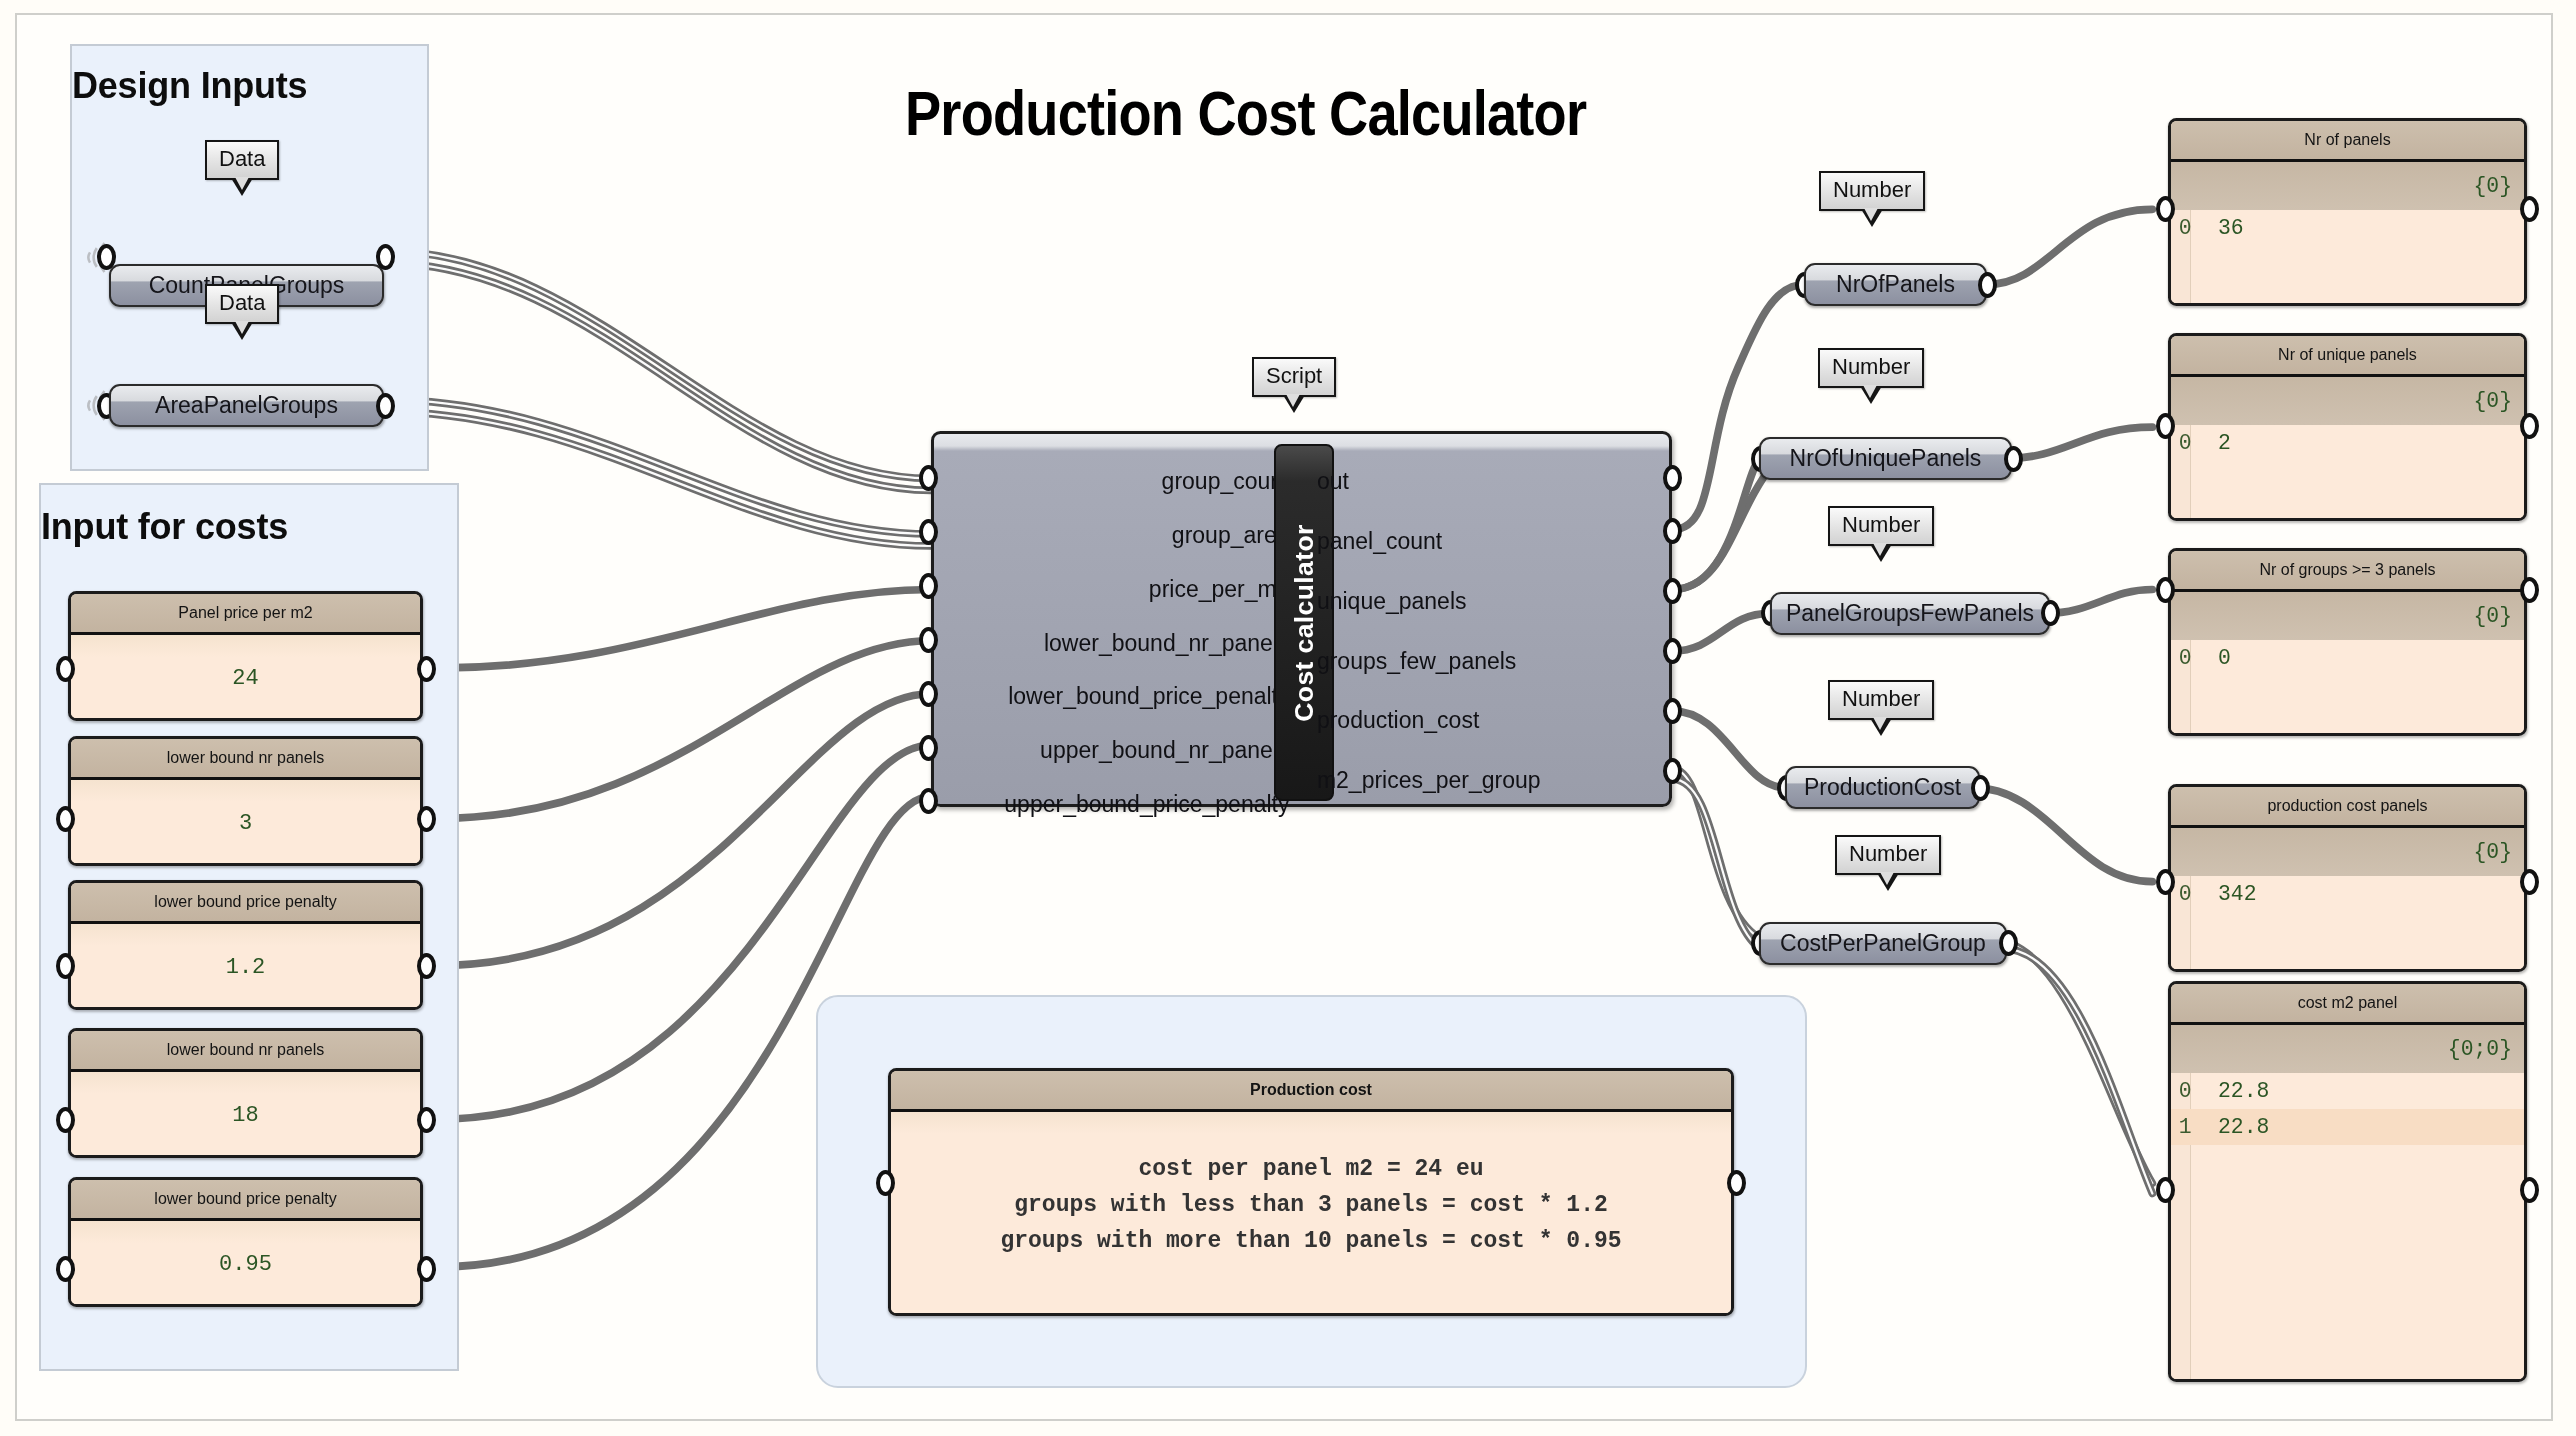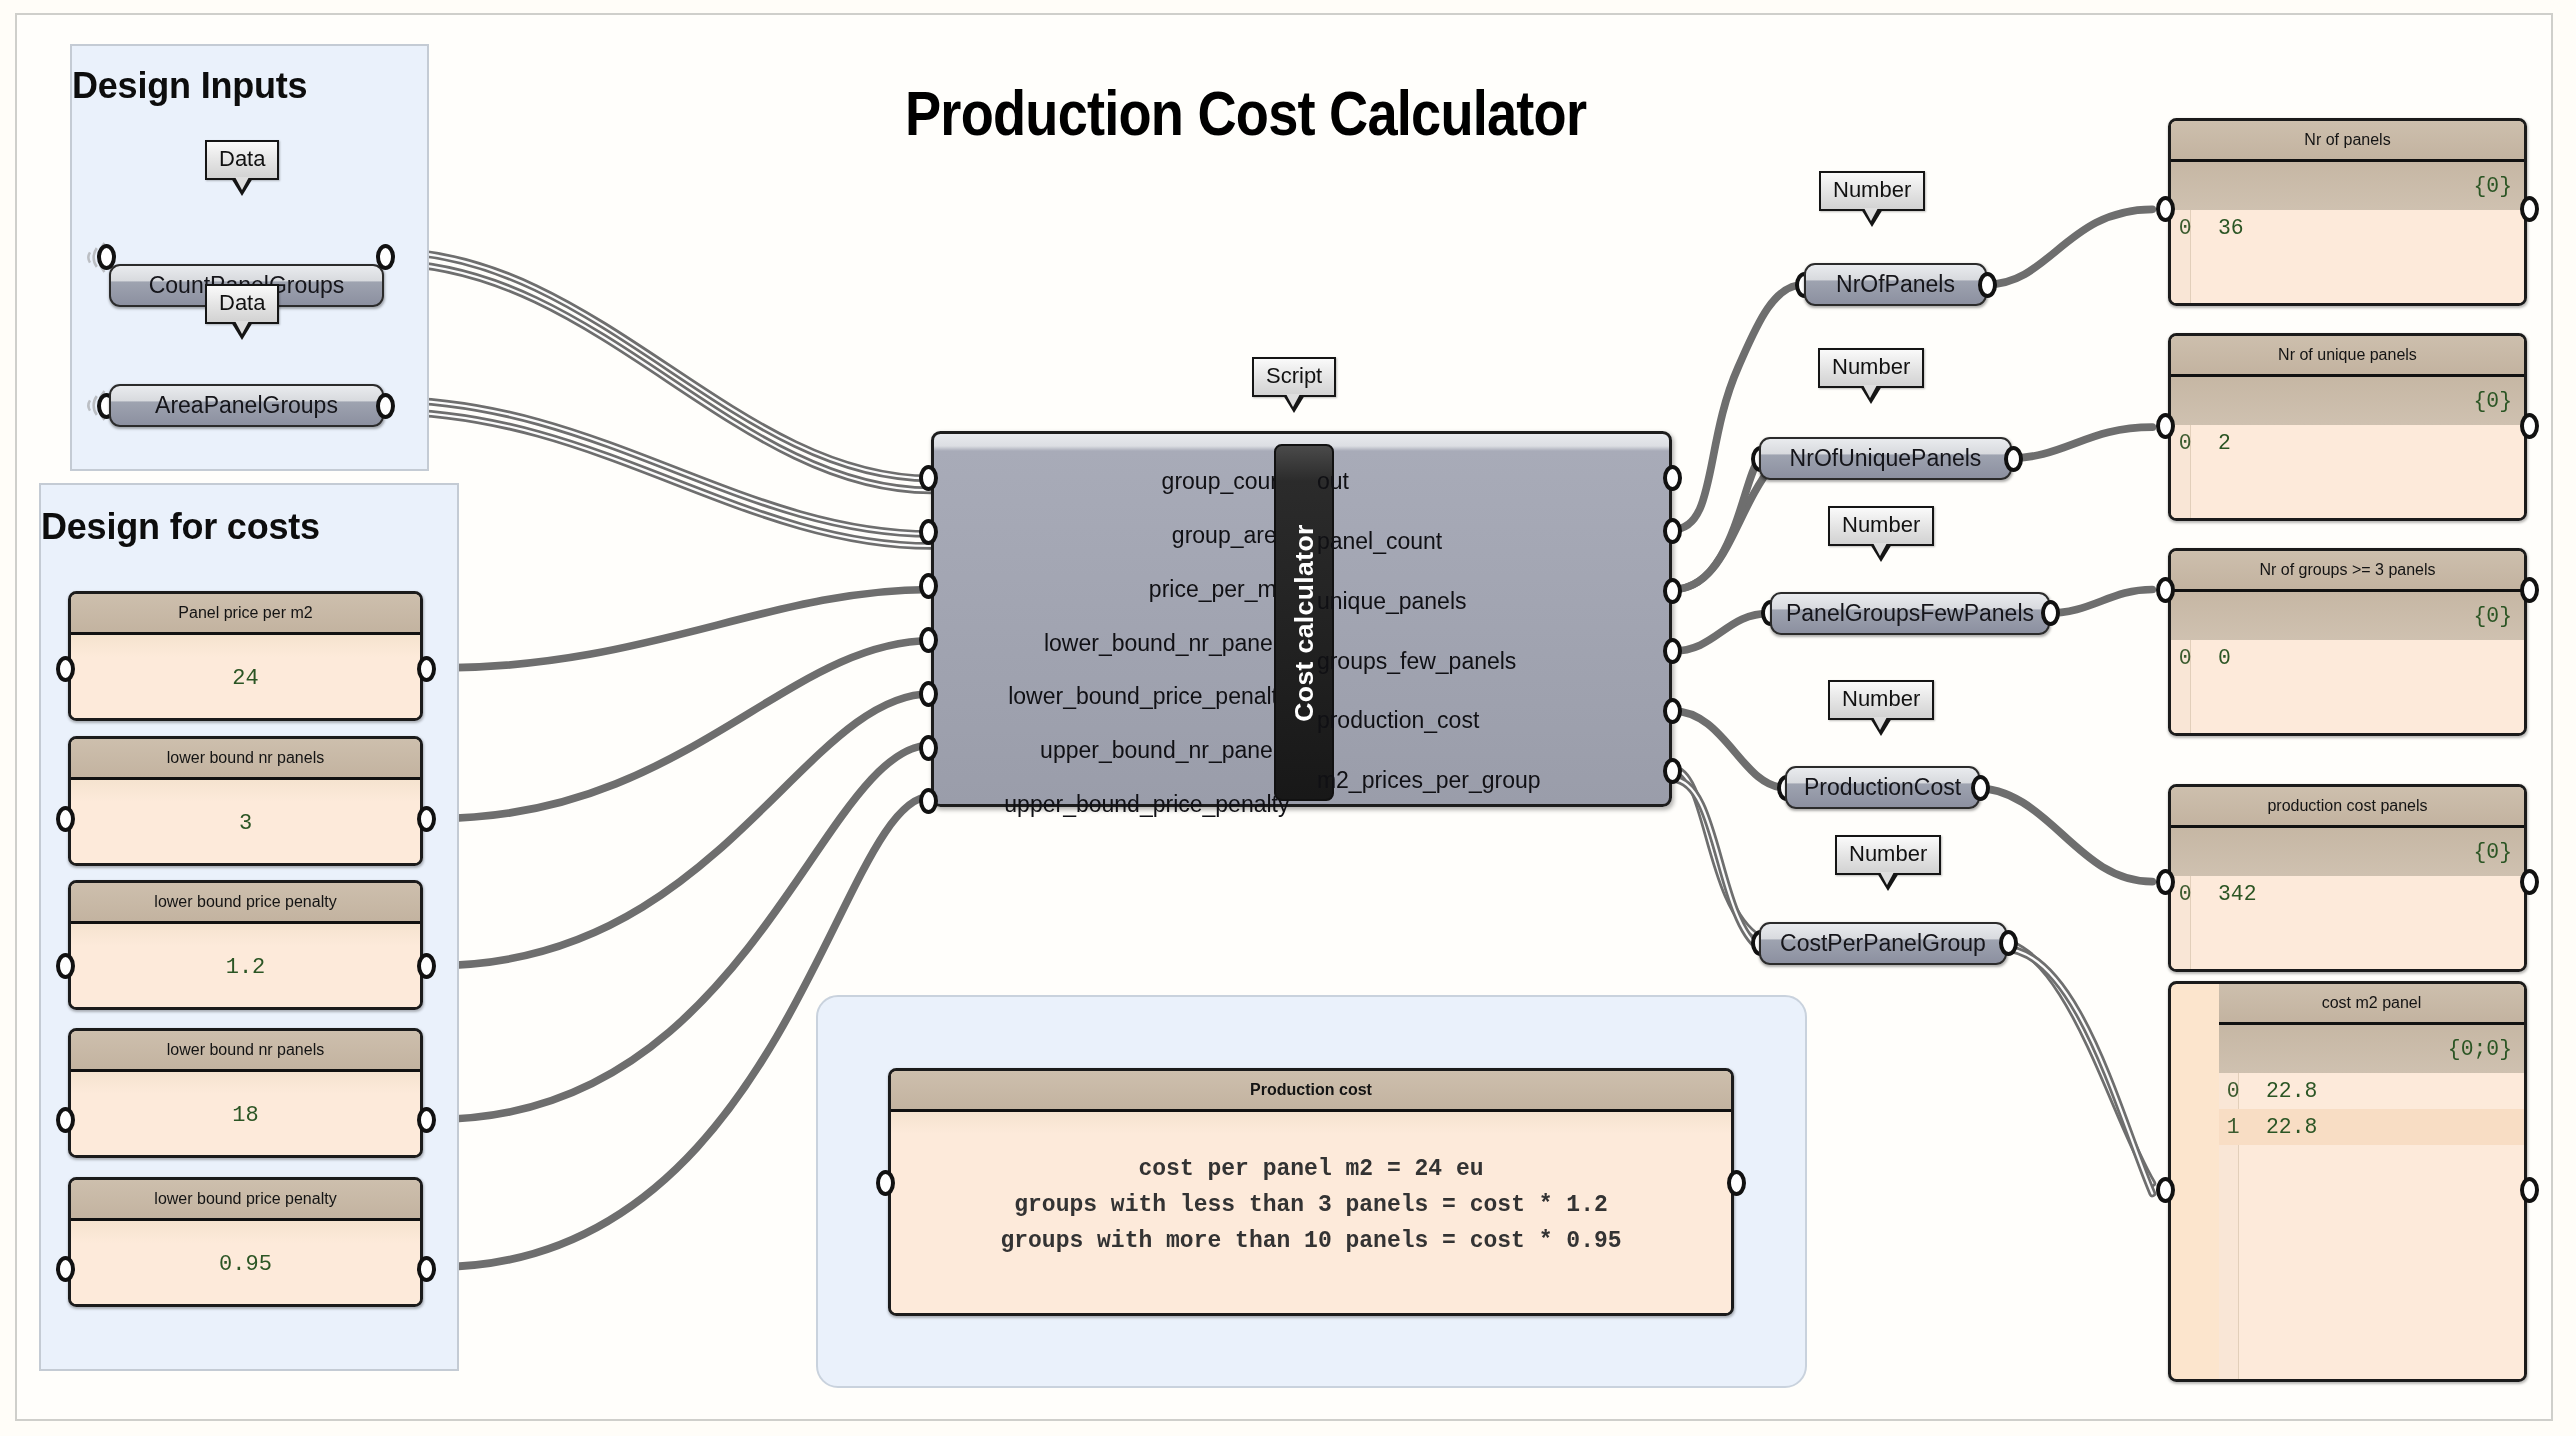--- a/index.html
+++ b/index.html
@@ -197,21 +197,21 @@
       <path d="M27,25 A11,11 0 0 0 27,37"></path>
     </g>
   </svg>
   <div class="grip" style="left:97px;top:393px;"></div>
   <div class="capsule" style="left:109px;top:384px;width:275px;">
     <span>AreaPanelGroups</span>
   </div>
   <div class="grip" style="left:376px;top:393px;"></div>
 
   <div class="groupbox" style="left:39px;top:483px;width:420px;height:888px;">
-    <div class="group-title" style="top:21.4px;font-size:36px;">Design for costs</div>
+    <div class="group-title" style="top:21.4px;font-size:36px;">Input for costs</div>
   </div>
 
   <div class="ghpanel" style="left:68px;top:591px;width:355px;height:130px;">
     <div class="hdr">Panel price per m2</div>
     <div class="body">
       <div class="val" style="top:31px;">24</div>
     </div>
   </div>
   <div class="grip" style="left:56px;top:656px;"></div>
   <div class="grip" style="left:417px;top:656px;"></div>
@@ -404,21 +404,21 @@
         <div class="row">
           <span class="idx">0</span>
           <span class="cell">342</span>
         </div>
       </div>
     </div>
   </div>
   <div class="grip" style="left:2156px;top:869px;"></div>
   <div class="grip" style="left:2520px;top:869px;"></div>
 
-  <div class="ghpanel outpanel" style="left:2168px;top:981px;width:359px;height:401px;padding-left:48px;">
+  <div class="ghpanel outpanel" style="left:2168px;top:981px;width:359px;height:401px;">
     <div class="hdr">cost m2 panel</div>
     <div class="body">
       <div class="gutter"></div>
       <div class="pathrow">{0;0}</div>
       <div class="rows">
         <div class="row">
           <span class="idx">0</span>
           <span class="cell">22.8</span>
         </div>
         <div class="row alt">

